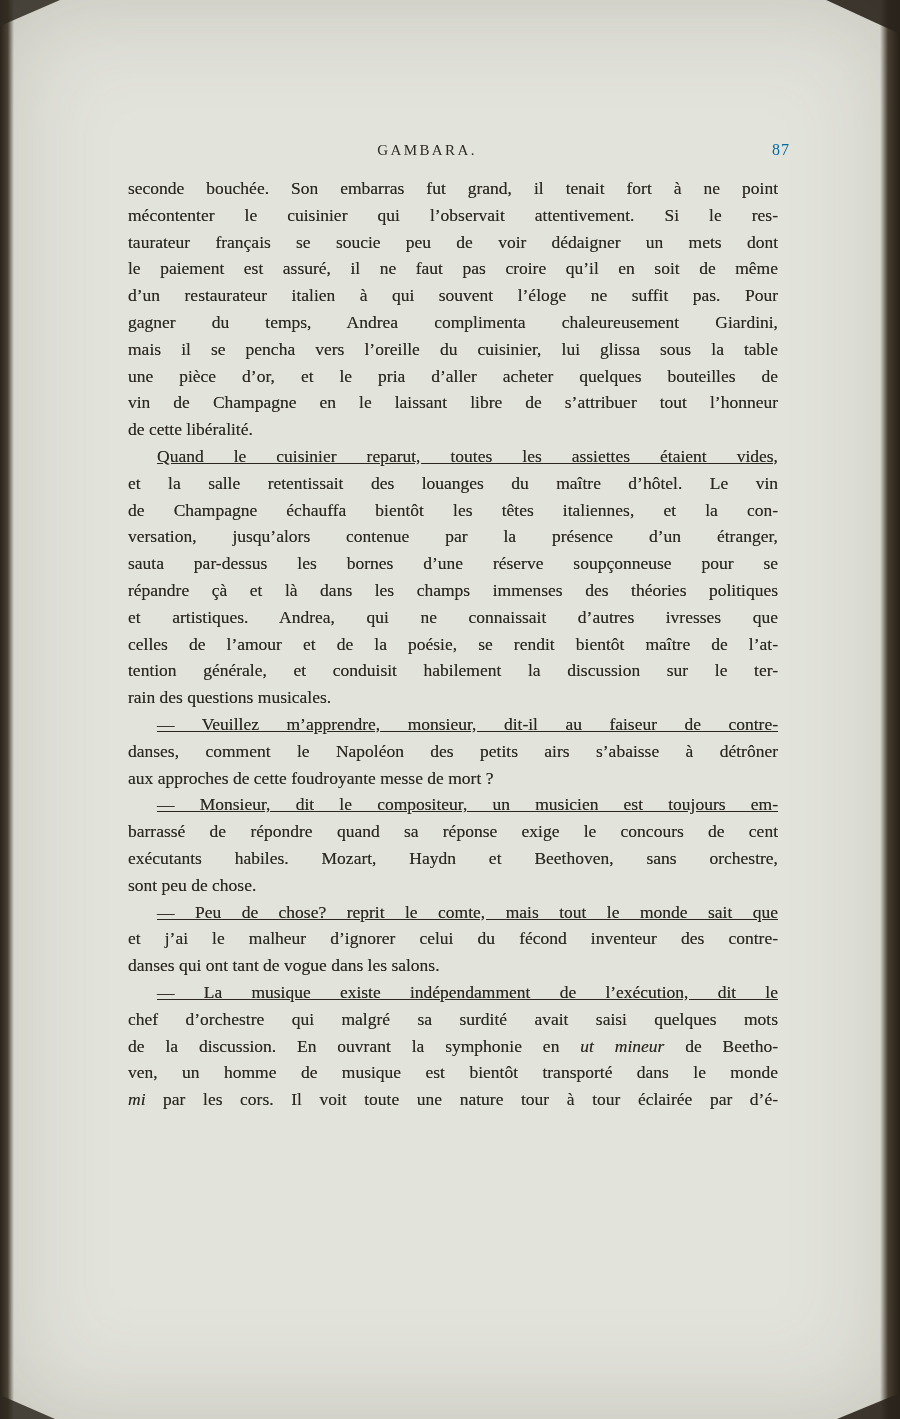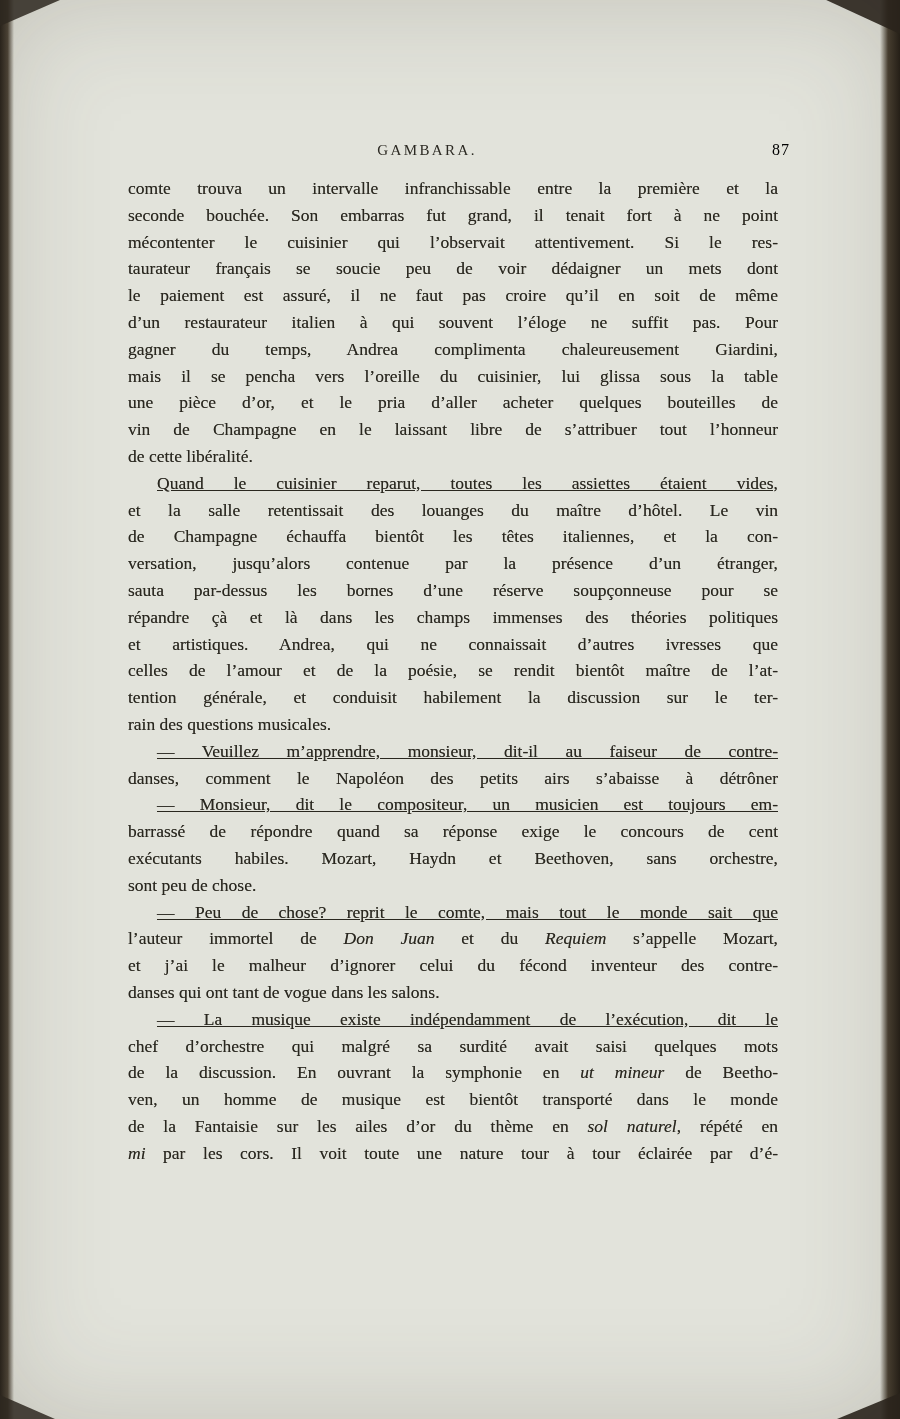--- a/index.html
+++ b/index.html
@@ -60,21 +60,21 @@
     transform: translateX(-50%);
     font-size: 15px;
     letter-spacing: 2.4px;
     color: #2c2a23;
   }
   .page-number {
     position: absolute;
     right: 0; top: -1px;
     font-size: 16px;
     letter-spacing: 1px;
-    color: #000000;
+    color: #0369a1;
   }
   
   .text-block {
     position: absolute;
     top: 175px; left: 128px; width: 650px;
     font-size: 17.5px;
     line-height: 26.8px;
     color: #29271f;
     text-shadow: 0 0 0.4px rgba(41, 39, 31, 0.55);
   }
@@ -93,21 +93,20 @@
 </head>
 <body>
 
 <div class="page">
   <div class="header">
     <div class="running-title">GAMBARA.</div>
     <div class="page-number">87</div>
   </div>
   <div class="text-block">
       <div class="paragraph">
-        <div class="line"><span>comte trouva un intervalle infranchissable entre la première et la</span></div>
         <div class="line"><span>seconde bouchée. Son embarras fut grand, il tenait fort à ne point</span></div>
         <div class="line"><span>mécontenter le cuisinier qui l’observait attentivement. Si le res-</span></div>
         <div class="line"><span>taurateur français se soucie peu de voir dédaigner un mets dont</span></div>
         <div class="line"><span>le paiement est assuré, il ne faut pas croire qu’il en soit de même</span></div>
         <div class="line"><span>d’un restaurateur italien à qui souvent l’éloge ne suffit pas. Pour</span></div>
         <div class="line"><span>gagner du temps, Andrea complimenta chaleureusement Giardini,</span></div>
         <div class="line"><span>mais il se pencha vers l’oreille du cuisinier, lui glissa sous la table</span></div>
         <div class="line"><span>une pièce d’or, et le pria d’aller acheter quelques bouteilles de</span></div>
         <div class="line"><span>vin de Champagne en le laissant libre de s’attribuer tout l’honneur</span></div>
         <div class="line nojust"><span>de cette libéralité.</span></div>
@@ -120,39 +119,38 @@
         <div class="line"><span>sauta par-dessus les bornes d’une réserve soupçonneuse pour se</span></div>
         <div class="line"><span>répandre çà et là dans les champs immenses des théories politiques</span></div>
         <div class="line"><span>et artistiques. Andrea, qui ne connaissait d’autres ivresses que</span></div>
         <div class="line"><span>celles de l’amour et de la poésie, se rendit bientôt maître de l’at-</span></div>
         <div class="line"><span>tention générale, et conduisit habilement la discussion sur le ter-</span></div>
         <div class="line nojust"><span>rain des questions musicales.</span></div>
       </div>
       <div class="paragraph">
         <div class="line indent"><span>— Veuillez m’apprendre, monsieur, dit-il au faiseur de contre-</span></div>
         <div class="line"><span>danses, comment le Napoléon des petits airs s’abaisse à détrôner</span></div>
+        <div class="line nojust"><span>aux approches de cette foudroyante messe de mort ?</span></div>
       </div>
       <div class="paragraph">
         <div class="line indent"><span>— Monsieur, dit le compositeur, un musicien est toujours em-</span></div>
         <div class="line"><span>barrassé de répondre quand sa réponse exige le concours de cent</span></div>
         <div class="line"><span>exécutants habiles. Mozart, Haydn et Beethoven, sans orchestre,</span></div>
         <div class="line nojust"><span>sont peu de chose.</span></div>
       </div>
       <div class="paragraph">
         <div class="line indent"><span>— Peu de chose? reprit le comte, mais tout le monde sait que</span></div>
-        <div class="line"><span>l’auteur immortel de </span><i>Don Juan</i><span> et du </span><i>Requiem</i><span> s’appelle Mozart,</span></div>
         <div class="line"><span>et j’ai le malheur d’ignorer celui du fécond inventeur des contre-</span></div>
         <div class="line nojust"><span>danses qui ont tant de vogue dans les salons.</span></div>
       </div>
       <div class="paragraph">
         <div class="line indent"><span>— La musique existe indépendamment de l’exécution, dit le</span></div>
         <div class="line"><span>chef d’orchestre qui malgré sa surdité avait saisi quelques mots</span></div>
         <div class="line"><span>de la discussion. En ouvrant la symphonie en </span><i>ut mineur</i><span> de Beetho-</span></div>
         <div class="line"><span>ven, un homme de musique est bientôt transporté dans le monde</span></div>
-        <div class="line"><span>de la Fantaisie sur les ailes d’or du thème en </span><i>sol naturel</i><span>, répété en</span></div>
         <div class="line"><i>mi</i><span> par les cors. Il voit toute une nature tour à tour éclairée par d’é-</span></div>
       </div>
     </div>
 </div>
 
 <div class="edge-left"></div>
 <div class="edge-right"></div>
 <div class="corner-tl"></div>
 <div class="corner-tr"></div>
 <div class="corner-bl"></div>

